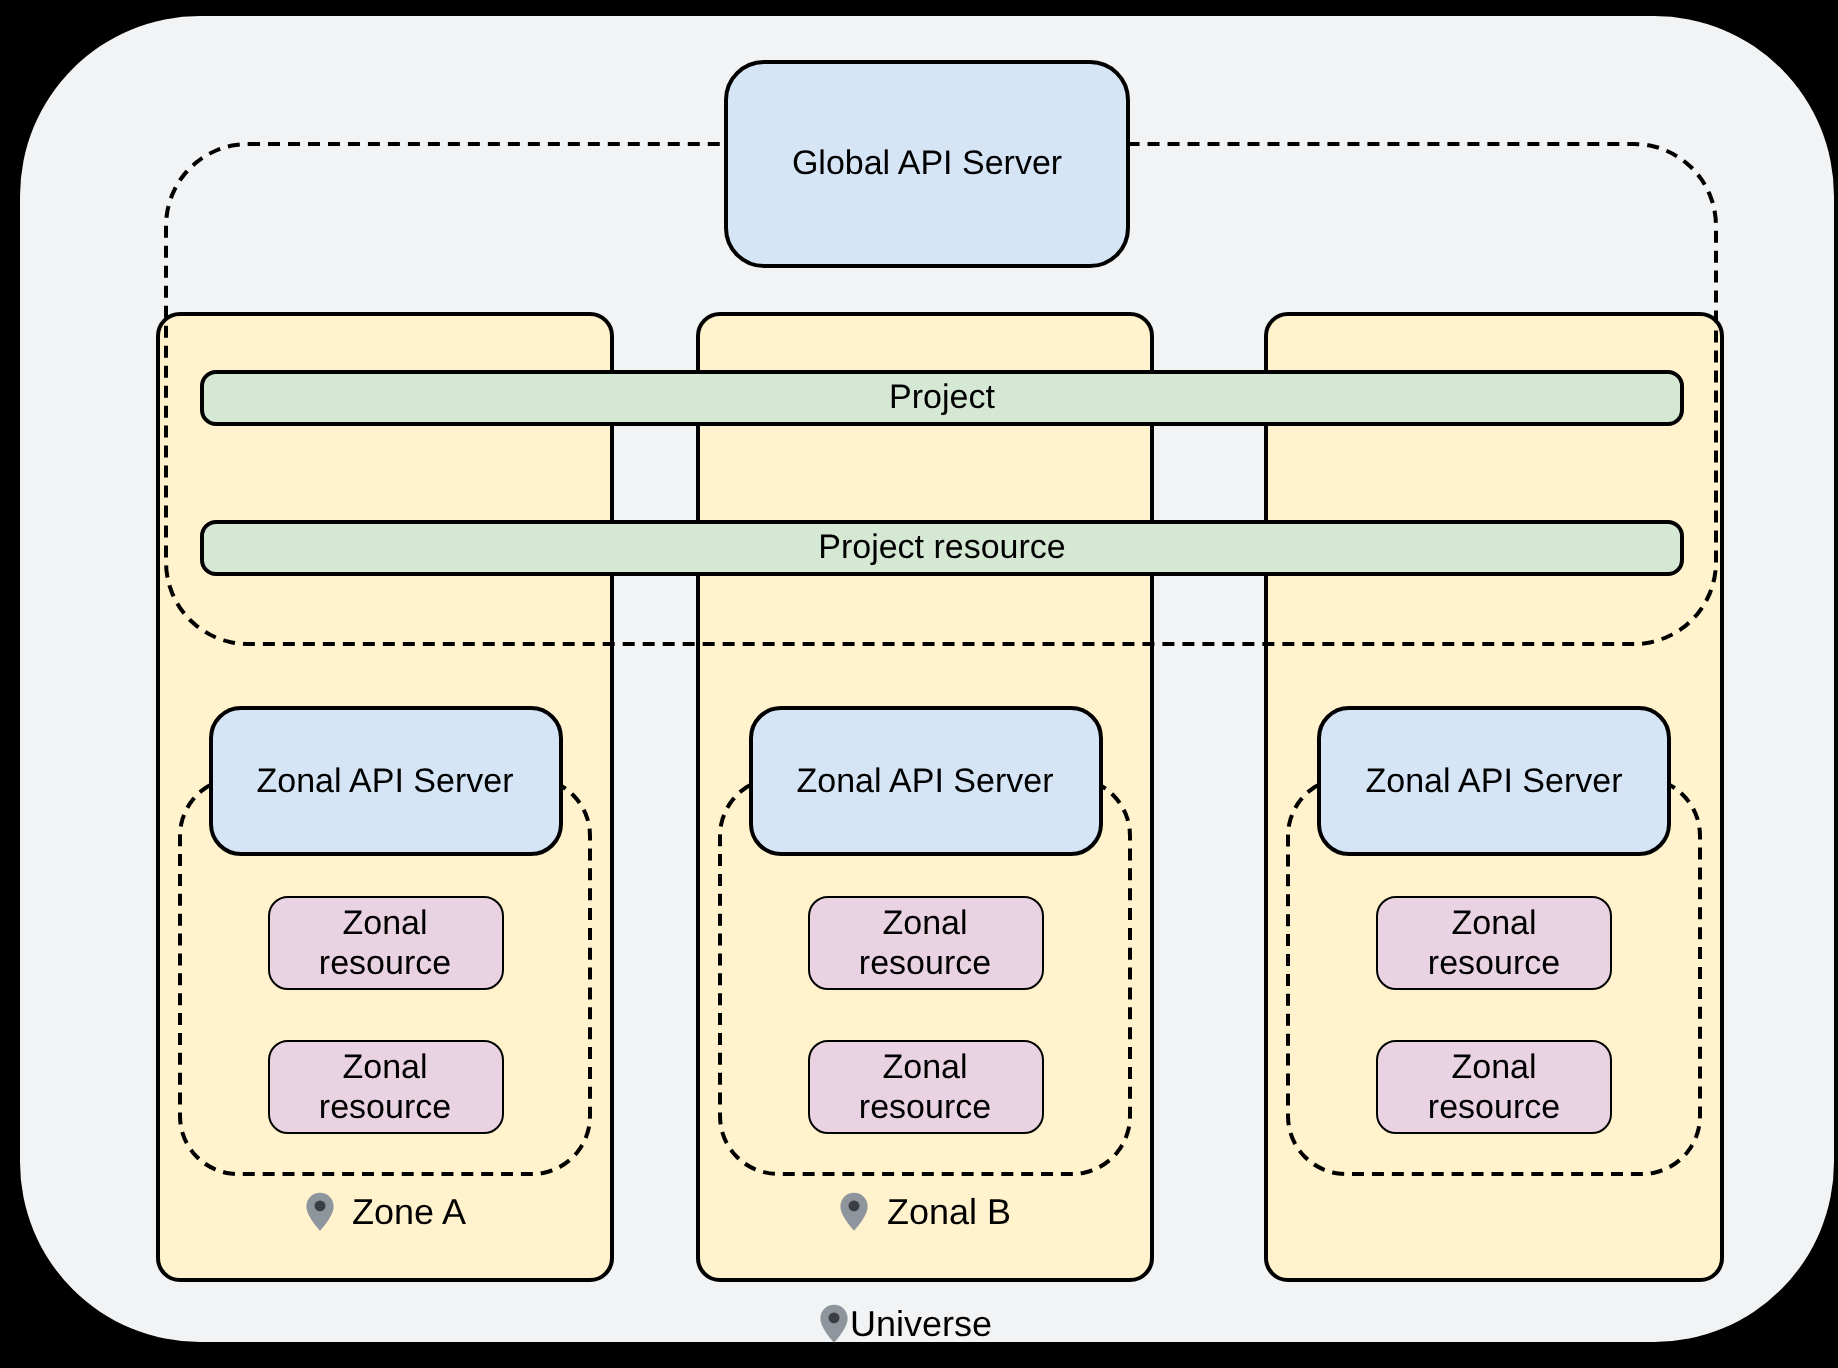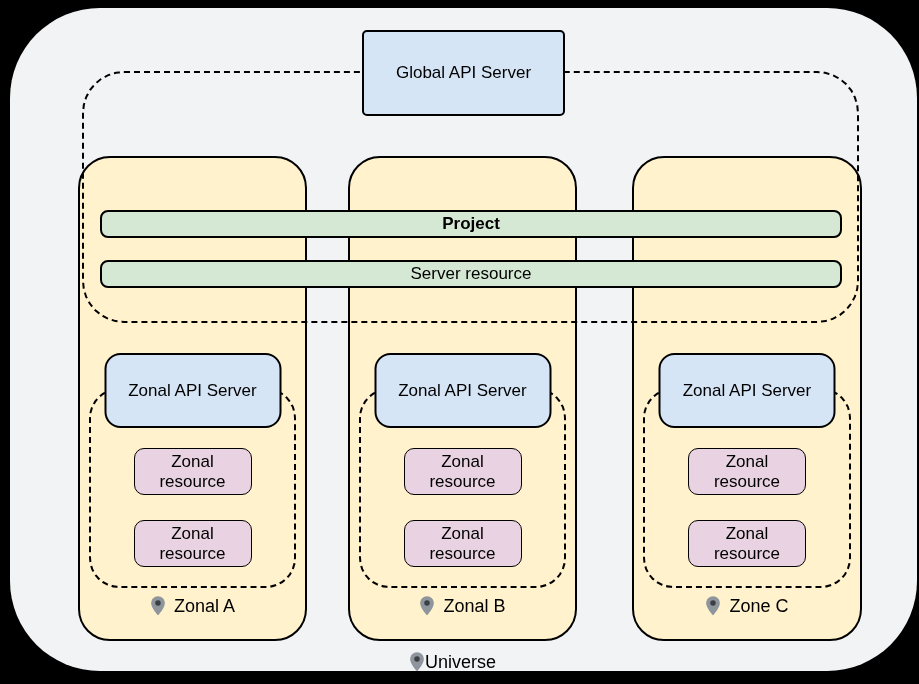--- a/index.html
+++ b/index.html
@@ -30,21 +30,21 @@
     left:10px;top:8px;width:907px;height:663px;
     background:var(--universe-fill);
     border-radius:90px;
     z-index:1;
   }
   .zone{
     position:absolute;
     top:148px;height:485px;
     background:var(--zone-fill);
     border:2px solid var(--stroke);
-    border-radius:32px;
+    border-radius:12px;
     z-index:2;
   }
   .zone-a{left:68px;width:229px;}
   .zone-b{left:338px;width:229px;}
   .zone-c{left:622px;width:230px;}
   .global-dashed{
     position:absolute;
     left:72px;top:63px;width:777px;height:252px;
     border:2px dashed var(--stroke);
     border-radius:42px;
@@ -54,28 +54,28 @@
   .bar{
     position:absolute;
     left:90px;width:742px;height:28px;
     background:var(--bar-fill);
     border:2px solid var(--stroke);
     border-radius:8px;
     z-index:4;
     display:flex;align-items:center;justify-content:center;
     font-size:17px;
   }
-  .bar-project{top:202px;font-weight:bold;}
+  .bar-project{top:177px;}
   .bar-global{top:252px;}
   .global-api{
     position:absolute;
-    left:352px;top:22px;width:203px;height:86px;
+    left:352px;top:22px;width:203px;height:104px;
     background:var(--api-fill);
     border:2px solid var(--stroke);
-    border-radius:5px;
+    border-radius:20px;
     z-index:5;
     display:flex;align-items:center;justify-content:center;
     font-size:17px;
   }
   .inner-dashed{
     position:absolute;
     left:9px;right:9px;top:230px;height:200px;
     border:2px dashed var(--stroke);
     border-radius:30px;
     z-index:1;
@@ -134,21 +134,21 @@
     <div class="zone zone-a">
       <div class="inner-dashed"></div>
       <div class="zonal-api">Zonal API Server</div>
       <div class="resource resource-1">Zonal resource</div>
       <div class="resource resource-2">Zonal resource</div>
       <div class="label-row">
         <svg class="pin" width="16" height="22" viewBox="0 0 24 32">
           <path d="M12 1.5C6.2 1.5 1.8 6 1.8 11.8c0 7.4 10.2 18.2 10.2 18.2s10.2-10.8 10.2-18.2C22.2 6 17.8 1.5 12 1.5z" fill="var(--pin-gray)"></path>
           <circle cx="12" cy="11.4" r="4.1" fill="var(--pin-dot)"></circle>
         </svg>
-        <span>Zonal A</span>
+        <span>Zone A</span>
       </div>
     </div>
 
     <div class="zone zone-b">
       <div class="inner-dashed"></div>
       <div class="zonal-api">Zonal API Server</div>
       <div class="resource resource-1">Zonal resource</div>
       <div class="resource resource-2">Zonal resource</div>
       <div class="label-row">
         <svg class="pin" width="16" height="22" viewBox="0 0 24 32">
@@ -157,31 +157,24 @@
         </svg>
         <span>Zonal B</span>
       </div>
     </div>
 
     <div class="zone zone-c">
       <div class="inner-dashed"></div>
       <div class="zonal-api">Zonal API Server</div>
       <div class="resource resource-1">Zonal resource</div>
       <div class="resource resource-2">Zonal resource</div>
-      <div class="label-row">
-        <svg class="pin" width="16" height="22" viewBox="0 0 24 32">
-          <path d="M12 1.5C6.2 1.5 1.8 6 1.8 11.8c0 7.4 10.2 18.2 10.2 18.2s10.2-10.8 10.2-18.2C22.2 6 17.8 1.5 12 1.5z" fill="var(--pin-gray)"></path>
-          <circle cx="12" cy="11.4" r="4.1" fill="var(--pin-dot)"></circle>
-        </svg>
-        <span>Zone C</span>
-      </div>
     </div>
 
     <div class="bar bar-project">Project</div>
-    <div class="bar bar-global">Server resource</div>
+    <div class="bar bar-global">Project resource</div>
 
     <div class="global-api">Global API Server</div>
 
     <div class="universe-label">
       <svg class="pin" width="16" height="22" viewBox="0 0 24 32">
         <path d="M12 1.5C6.2 1.5 1.8 6 1.8 11.8c0 7.4 10.2 18.2 10.2 18.2s10.2-10.8 10.2-18.2C22.2 6 17.8 1.5 12 1.5z" fill="var(--pin-gray)"></path>
         <circle cx="12" cy="11.4" r="4.1" fill="var(--pin-dot)"></circle>
       </svg>
       <span>Universe</span>
     </div>

